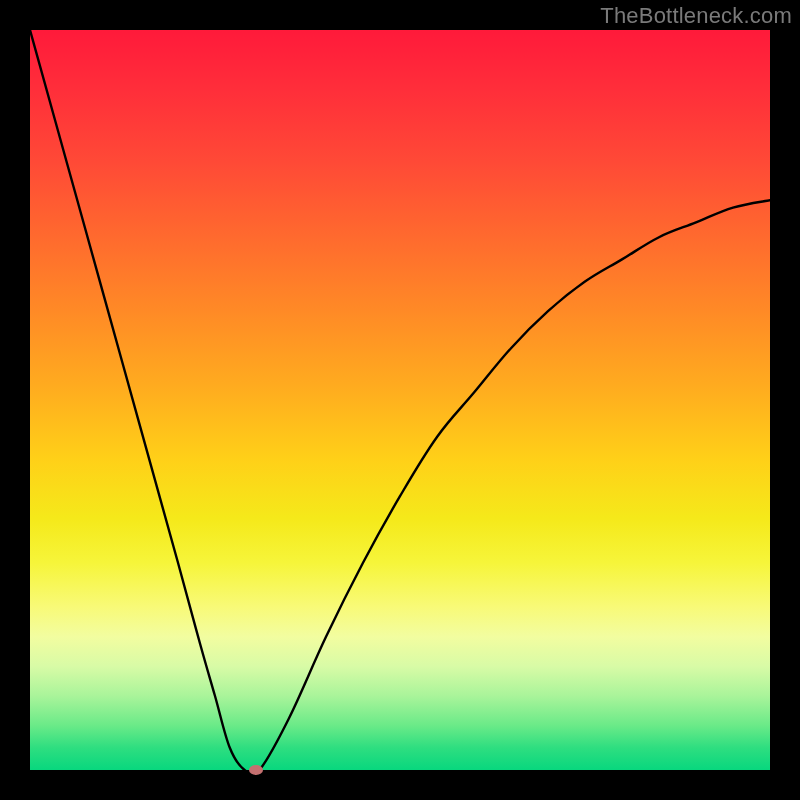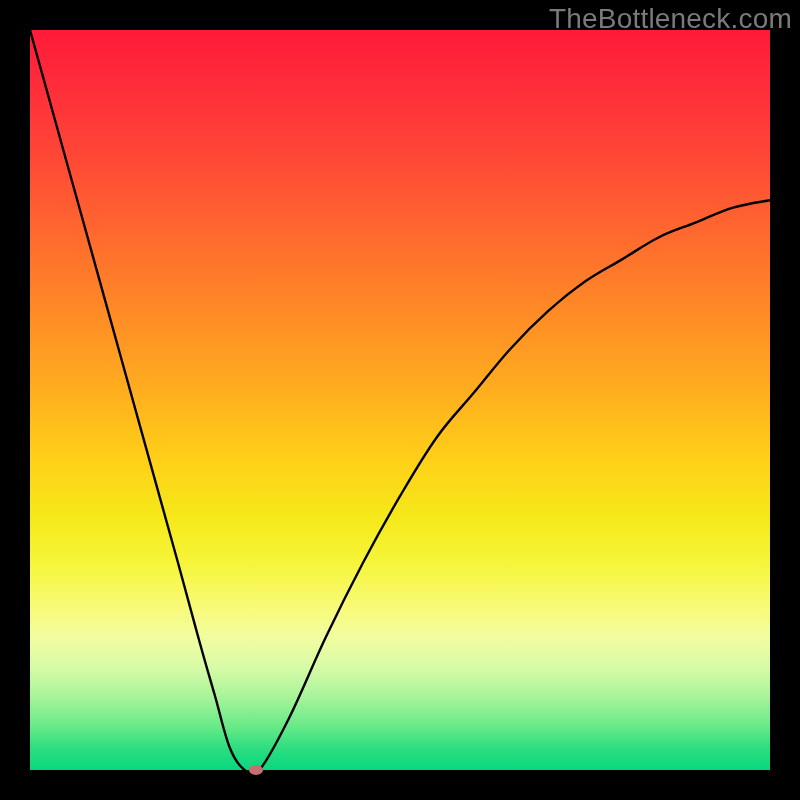--- a/index.html
+++ b/index.html
@@ -57,21 +57,21 @@
     height: 10px;
     background: #c47070;
     border-radius: 50%;
     transform: translate(-50%, -50%);
   }
   .attribution {
     position: absolute;
     top: 3px;
     right: 8px;
     color: #7a7a7a;
-    font-size: 28px;
+    font-size: 22px;
     letter-spacing: 0.2px;
     font-weight: 400;
     text-align: right;
   }
 </style>
 </head>
 <body>
 
 <div class="frame">
 

